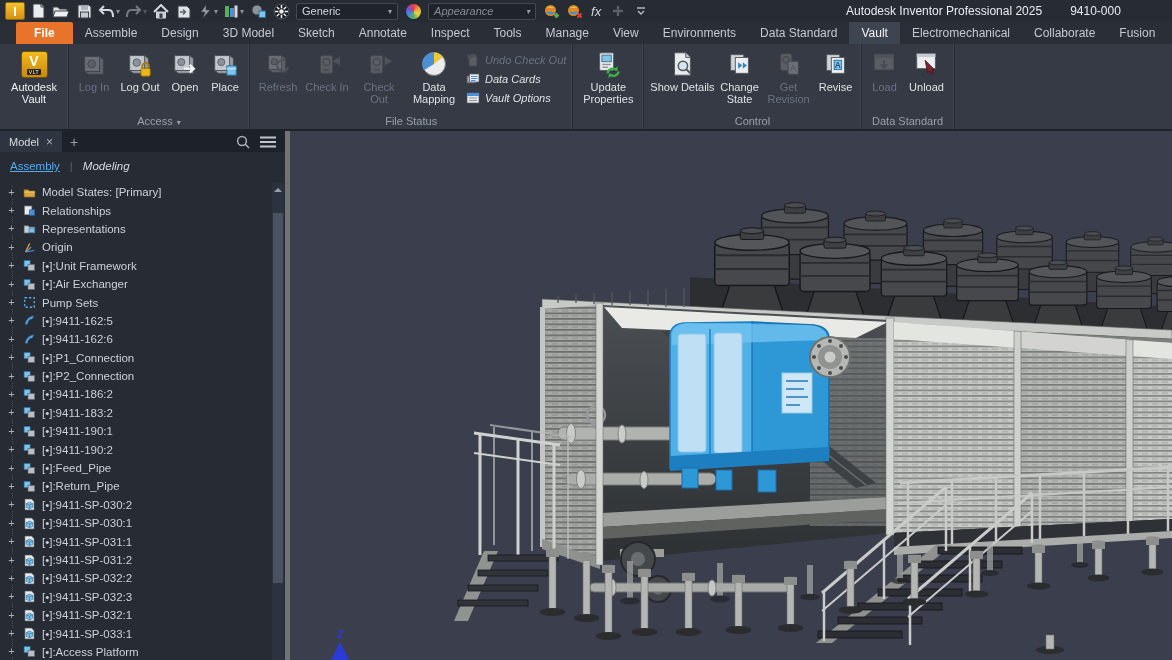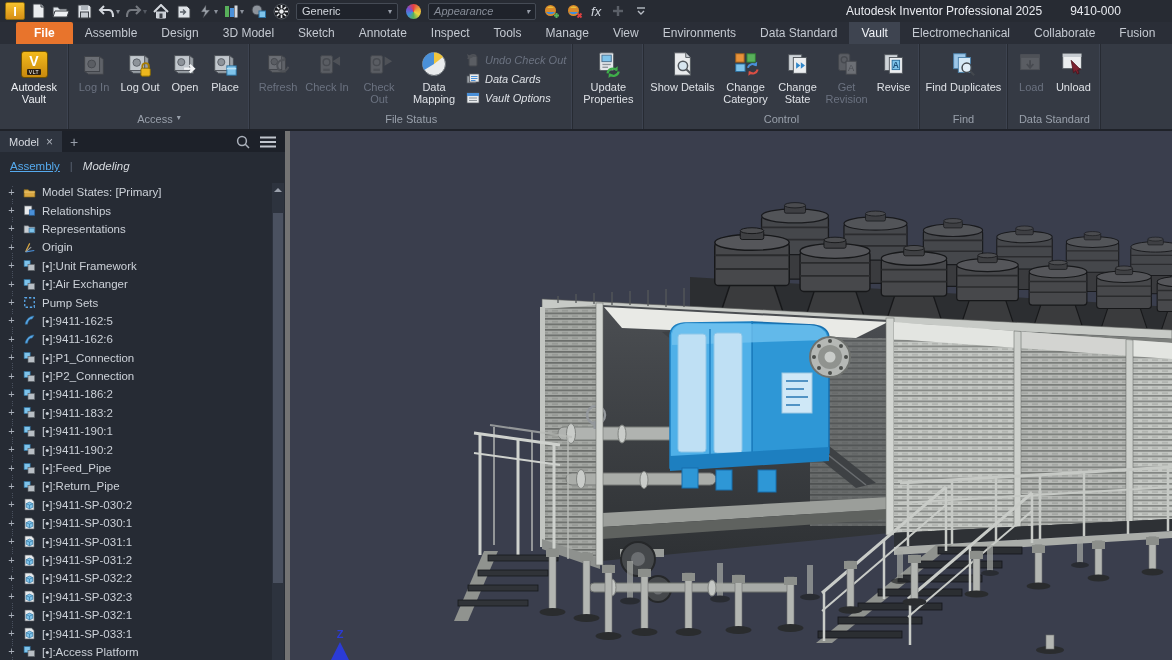--- a/index.html
+++ b/index.html
@@ -30,22 +30,22 @@
   .tab.file { background:#e8742c; color:#fff; font-weight:bold; margin-left:16px; padding:0 18px; border-radius:2px 2px 0 0; }
   .tab.vault { background:#3e4450; color:#f0f2f6; }
   .cloudbtn { display:flex; align-items:center; gap:4px; padding:0 8px; }
   .cloudpill { width:22px; height:12px; background:#14161a; border-radius:6px; position:relative; }
   .cloudpill:after { content:""; position:absolute; left:5px; top:3px; width:12px; height:6px; background:#d7dae0; border-radius:3px; }
 
   
   .ribbon { height:87px; background:#353a44; display:flex; align-items:stretch; border-bottom:2px solid #1f2229; }
   .rgroup { display:flex; flex-direction:column; border-right:1px solid #272b33; box-shadow:inset -1px 0 0 #3d4350; }
   .rbody { flex:1; display:flex; align-items:flex-start; padding:3px 4px 0; }
-  .rlabel { height:16px; display:flex; align-items:flex-start; justify-content:center; gap:4px;
-            font-size:11px; color:#99a0ab; padding-bottom:8px; }
+  .rlabel { height:16px; display:flex; align-items:flex-end; justify-content:center; gap:4px;
+            font-size:11px; color:#99a0ab; padding-bottom:2px; }
   .gcaret { font-size:8px; }
   .bbtn { display:flex; flex-direction:column; align-items:center; gap:1px; padding:1px 2px 0; cursor:default; }
   .bbtn .bicon { height:32px; display:flex; align-items:center; justify-content:center; }
   .bbtn .blabel { font-size:11px; line-height:1.12; color:#dee1e6; text-align:center; }
   .bbtn.dis .blabel { color:#6b7280; }
   .bbtn.dis svg { opacity:.4; filter:grayscale(1); }
   .nowrap .blabel { white-space:nowrap; }
   .scol { display:flex; flex-direction:column; gap:4px; padding:5px 2px 0 4px; }
   .sbtn { display:flex; align-items:center; gap:5px; height:15px; font-size:11px; color:#dee1e6; white-space:nowrap;font-style:italic; }
   .sbtn.dis { color:#6b7280; }
@@ -473,34 +473,20 @@
           <span class="bicon">
               <svg width="28" height="28" viewBox="0 0 30 30">
                 <path d="M7 3 L19 3 L24 8 L24 27 L7 27 Z" fill="#e9ebed" stroke="#53585e"></path>
                 <path d="M19 3 L19 8 L24 8" fill="#c6cbd0" stroke="#53585e"></path>
                 <circle cx="16" cy="17" r="5" fill="#cfe2f0" fill-opacity=".7" stroke="#53585e" stroke-width="1.6"></circle>
                 <line x1="19.6" y1="20.6" x2="24" y2="25" stroke="#53585e" stroke-width="2.2"></line>
               </svg>
             </span>
           <span class="blabel">Show Details</span>
         </div>
-        <div class="bbtn" style="width:58px">
-          <span class="bicon">
-              <svg width="28" height="28" viewBox="0 0 30 30">
-                <rect x="4" y="4" width="9" height="9" fill="#e8923a" stroke="#9a5f1e"></rect>
-                <rect x="16" y="4" width="9" height="9" fill="#58b05a" stroke="#2f7a34"></rect>
-                <rect x="4" y="15" width="10" height="8" fill="#7ec3ea" stroke="#2a6f9e"></rect>
-                <path d="M17 19 a5.5 5.5 0 0 1 9 -2.5" fill="none" stroke="#4a90d9" stroke-width="2.2"></path>
-                <path d="M27 12.5 L26.5 17.5 L22 16 Z" fill="#4a90d9"></path>
-                <path d="M27.5 21 a5.5 5.5 0 0 1 -9 2.8" fill="none" stroke="#d94f44" stroke-width="2.2"></path>
-                <path d="M17.5 27.5 L18 22.5 L22.5 24 Z" fill="#d94f44"></path>
-              </svg>
-            </span>
-          <span class="blabel">Change Category</span>
-        </div>
         <div class="bbtn" style="width:46px">
           <span class="bicon">
               <svg width="28" height="28" viewBox="0 0 30 30">
                 <rect x="5" y="5" width="14" height="17" fill="#cfd4d9" stroke="#53585e"></rect>
                 <rect x="10" y="8" width="14" height="17" fill="#eceef0" stroke="#53585e"></rect>
                 <path d="M13 13 L17.5 16.5 L13 20 Z" fill="#2f86c9"></path>
                 <path d="M18 13 L22.5 16.5 L18 20 Z" fill="#2f86c9"></path>
               </svg>
             </span>
           <span class="blabel">Change State</span>
@@ -526,38 +512,20 @@
               </svg>
             </span>
           <span class="blabel">Revise</span>
         </div>
       </div>
       <div class="rlabel">
           <span>Control</span>
         </div>
     </div>
 
-    <div class="rgroup">
-      <div class="rbody">
-        <div class="bbtn nowrap">
-          <span class="bicon">
-              <svg width="28" height="28" viewBox="0 0 30 30">
-                <rect x="5" y="4" width="13" height="16" fill="#9cc6e8" stroke="#4a80aa"></rect>
-                <rect x="10" y="8" width="13" height="16" fill="#d4e7f5" stroke="#4a80aa"></rect>
-                <circle cx="19" cy="19" r="5" fill="#eaf2f8" fill-opacity=".6" stroke="#43484e" stroke-width="1.6"></circle>
-                <line x1="22.6" y1="22.6" x2="27" y2="27" stroke="#43484e" stroke-width="2.2"></line>
-              </svg>
-            </span>
-          <span class="blabel">Find Duplicates</span>
-        </div>
-      </div>
-      <div class="rlabel">
-          <span>Find</span>
-        </div>
-    </div>
 
     <div class="rgroup">
       <div class="rbody">
         <div class="bbtn dis" style="width:38px">
           <span class="bicon">
               <svg width="28" height="28" viewBox="0 0 30 30">
                 <rect x="4" y="5" width="20" height="16" fill="#8d9399" stroke="#6a7076"></rect>
                 <rect x="4" y="5" width="20" height="3.5" fill="#70767c"></rect>
                 <path d="M14 11 L14 18 M10.5 15 L14 19 L17.5 15" fill="none" stroke="#5f646b" stroke-width="2"></path>
               </svg>

